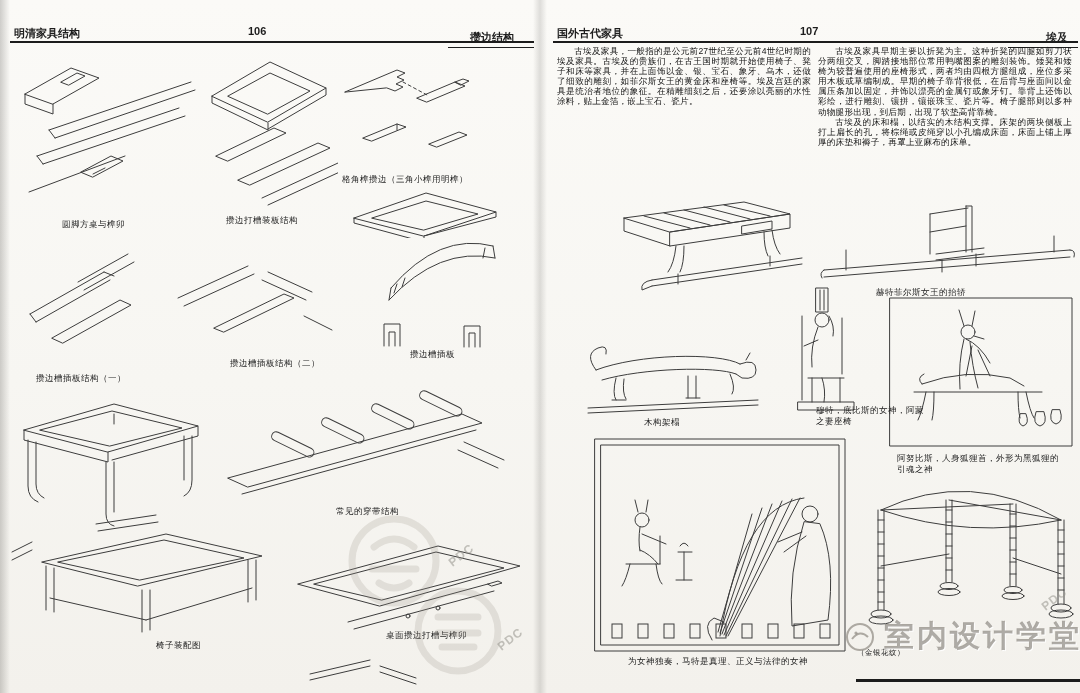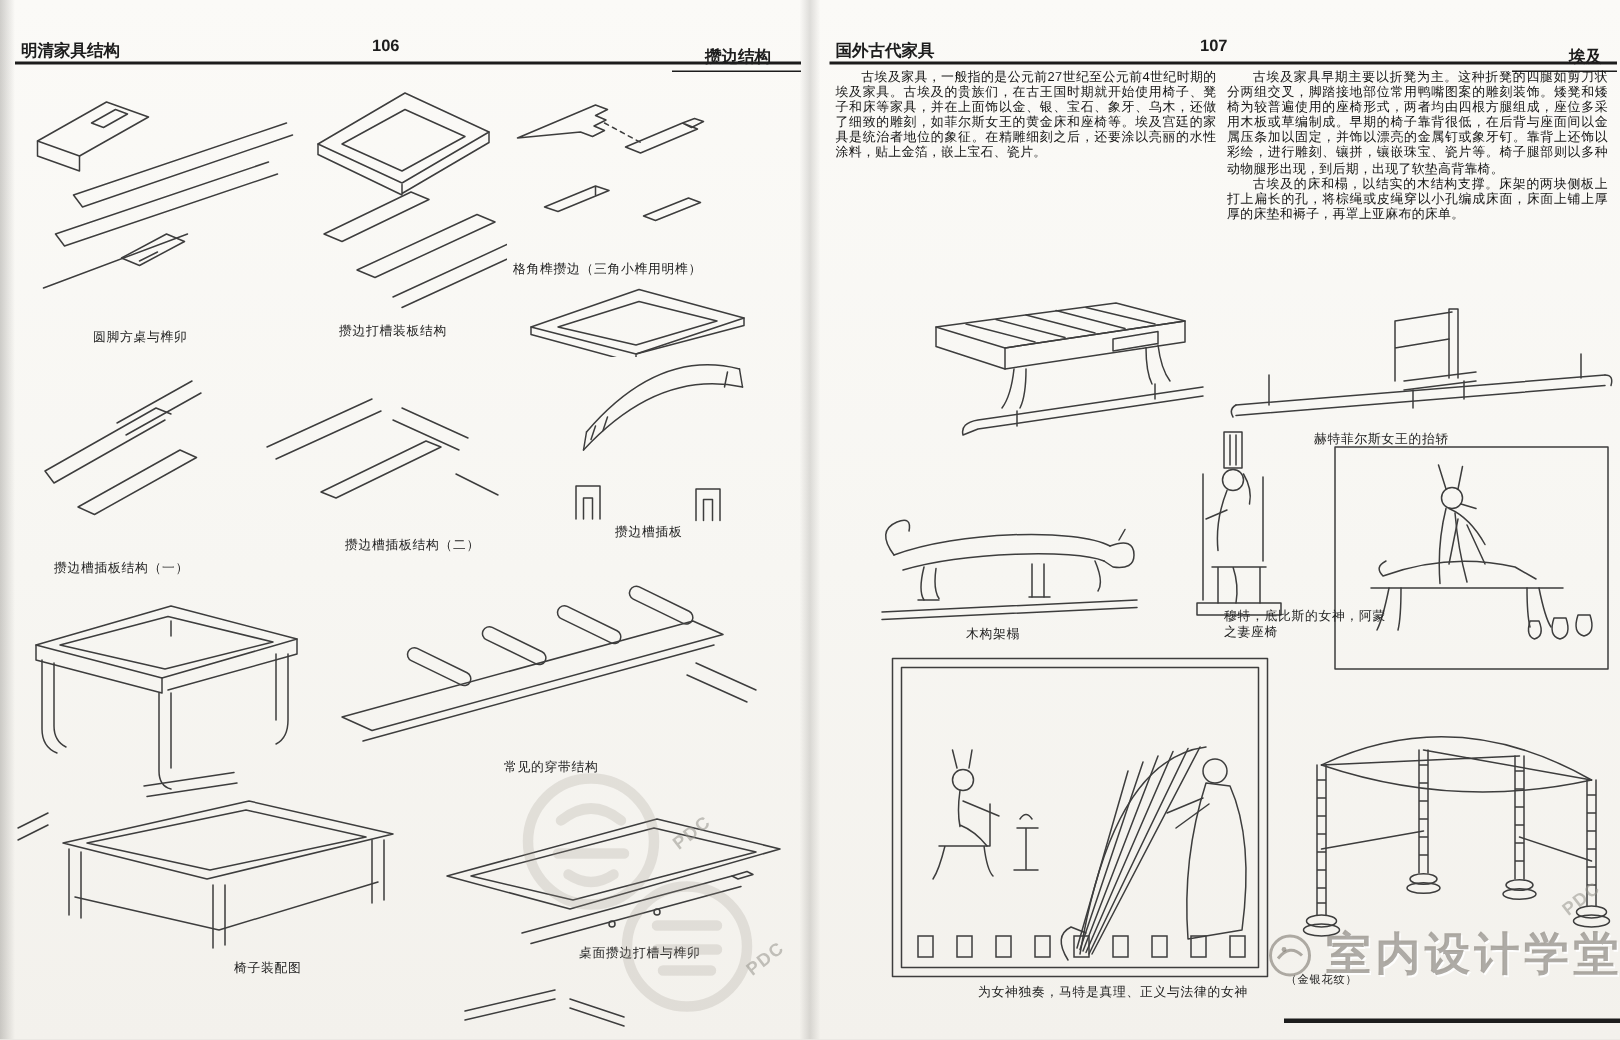--- a/index.html
+++ b/index.html
@@ -311,21 +311,22 @@
       <path class="ln" d="M29,48 Q118,6 209,58"></path>
       <path class="ln" d="M29,48 L161,42 M97,38 L209,58"></path>
       <path class="ln" d="M29,48 Q118,78 209,58"></path>
       <path class="ln" d="M29,104 L97,92 M161,96 L209,112"></path>
     </svg>
   </div>
 
   <div class="cap" style="left:876px;top:287px;">赫特菲尔斯女王的抬轿</div>
   <div class="cap" style="left:644px;top:417px;">木构架榻</div>
   <div class="capblock" style="left:816px;top:405px;width:108px;">穆特，底比斯的女神，阿蒙之妻座椅</div>
-  <div class="cap" style="left:652px;top:656px;text-align:right;">为女神独奏，马特是真理、正义与法律的女神</div>
+  <div class="capblock" style="left:897px;top:453px;width:168px;">阿努比斯，人身狐狸首，外形为黑狐狸的引魂之神</div>
+  <div class="cap" style="left:628px;top:656px;text-align:right;">为女神独奏，马特是真理、正义与法律的女神</div>
   <div class="cap" style="left:857px;top:648px;font-size:7.5px;">（金银花纹）</div>
 
   <div class="brand">
     <svg width="36" height="36" viewBox="0 0 36 36">
       <circle cx="18" cy="18" r="13" fill="none" stroke="rgba(125,120,112,.6)" stroke-width="2"></circle>
       <path d="M10,20 q8,-10 16,-2" fill="none" stroke="rgba(125,120,112,.6)" stroke-width="2"></path>
       <circle cx="14" cy="14" r="1.6" fill="rgba(125,120,112,.6)"></circle>
     </svg>
     <span class="txt">室内设计学堂</span>
   </div>

